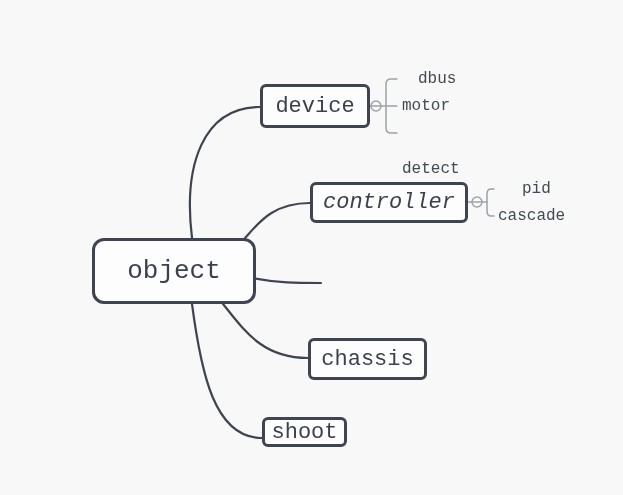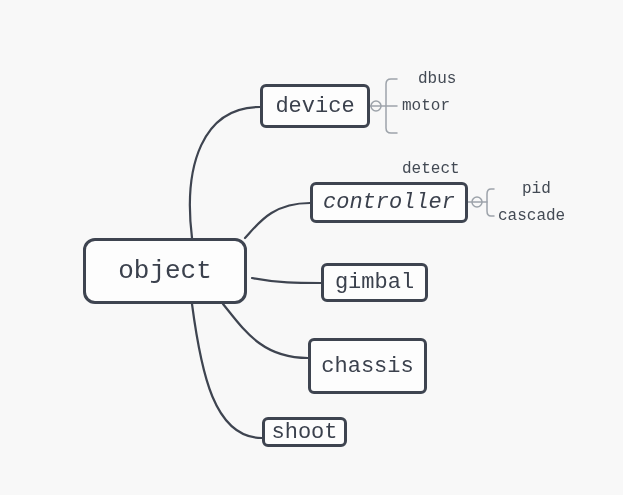--- a/index.html
+++ b/index.html
@@ -49,29 +49,28 @@
 
     <path class="bracket" d="M370,106 H397"></path>
     <path class="bracket" d="M397,79 H391 Q386,79 386,84 V128 Q386,133 391,133 H397"></path>
     <circle class="toggle-circle" cx="376" cy="106" r="5"></circle>
 
     <path class="bracket" d="M468,202 H487"></path>
     <path class="bracket" d="M494,189 H491 Q487,189 487,194 V211 Q487,216 491,216 H494"></path>
     <circle class="toggle-circle" cx="477" cy="202" r="5"></circle>
   </svg>
 
-  <div class="node root" style="left:83px;top:238px;width:164px;height:66px;">object</div>
+  <div class="node root" style="left:92px;top:238px;width:164px;height:66px;">object</div>
 
   <div class="node branch" style="left:260px;top:84px;width:110px;height:44px;">device</div>
 
   <div class="node branch" style="left:310px;top:182px;width:158px;height:41px;font-style:italic;">controller</div>
 
-  <div class="node branch" style="left:321px;top:263px;width:107px;height:39px;">gimbal</div>
 
-  <div class="node branch" style="left:308px;top:338px;width:119px;height:56px;">chassis</div>
+  <div class="node branch" style="left:308px;top:338px;width:119px;height:42px;">chassis</div>
 
   <div class="node branch" style="left:262px;top:417px;width:85px;height:30px;">shoot</div>
 
   <div class="leaf" style="left:418px;top:71px;">dbus</div>
   <div class="leaf" style="left:402px;top:98px;">motor</div>
   <div class="leaf" style="left:402px;top:125px;margin-top:36px;">detect</div>
 
   <div class="leaf" style="left:522px;top:181px;">pid</div>
   <div class="leaf" style="left:498px;top:208px;text-align:center;">cascade</div>
 

